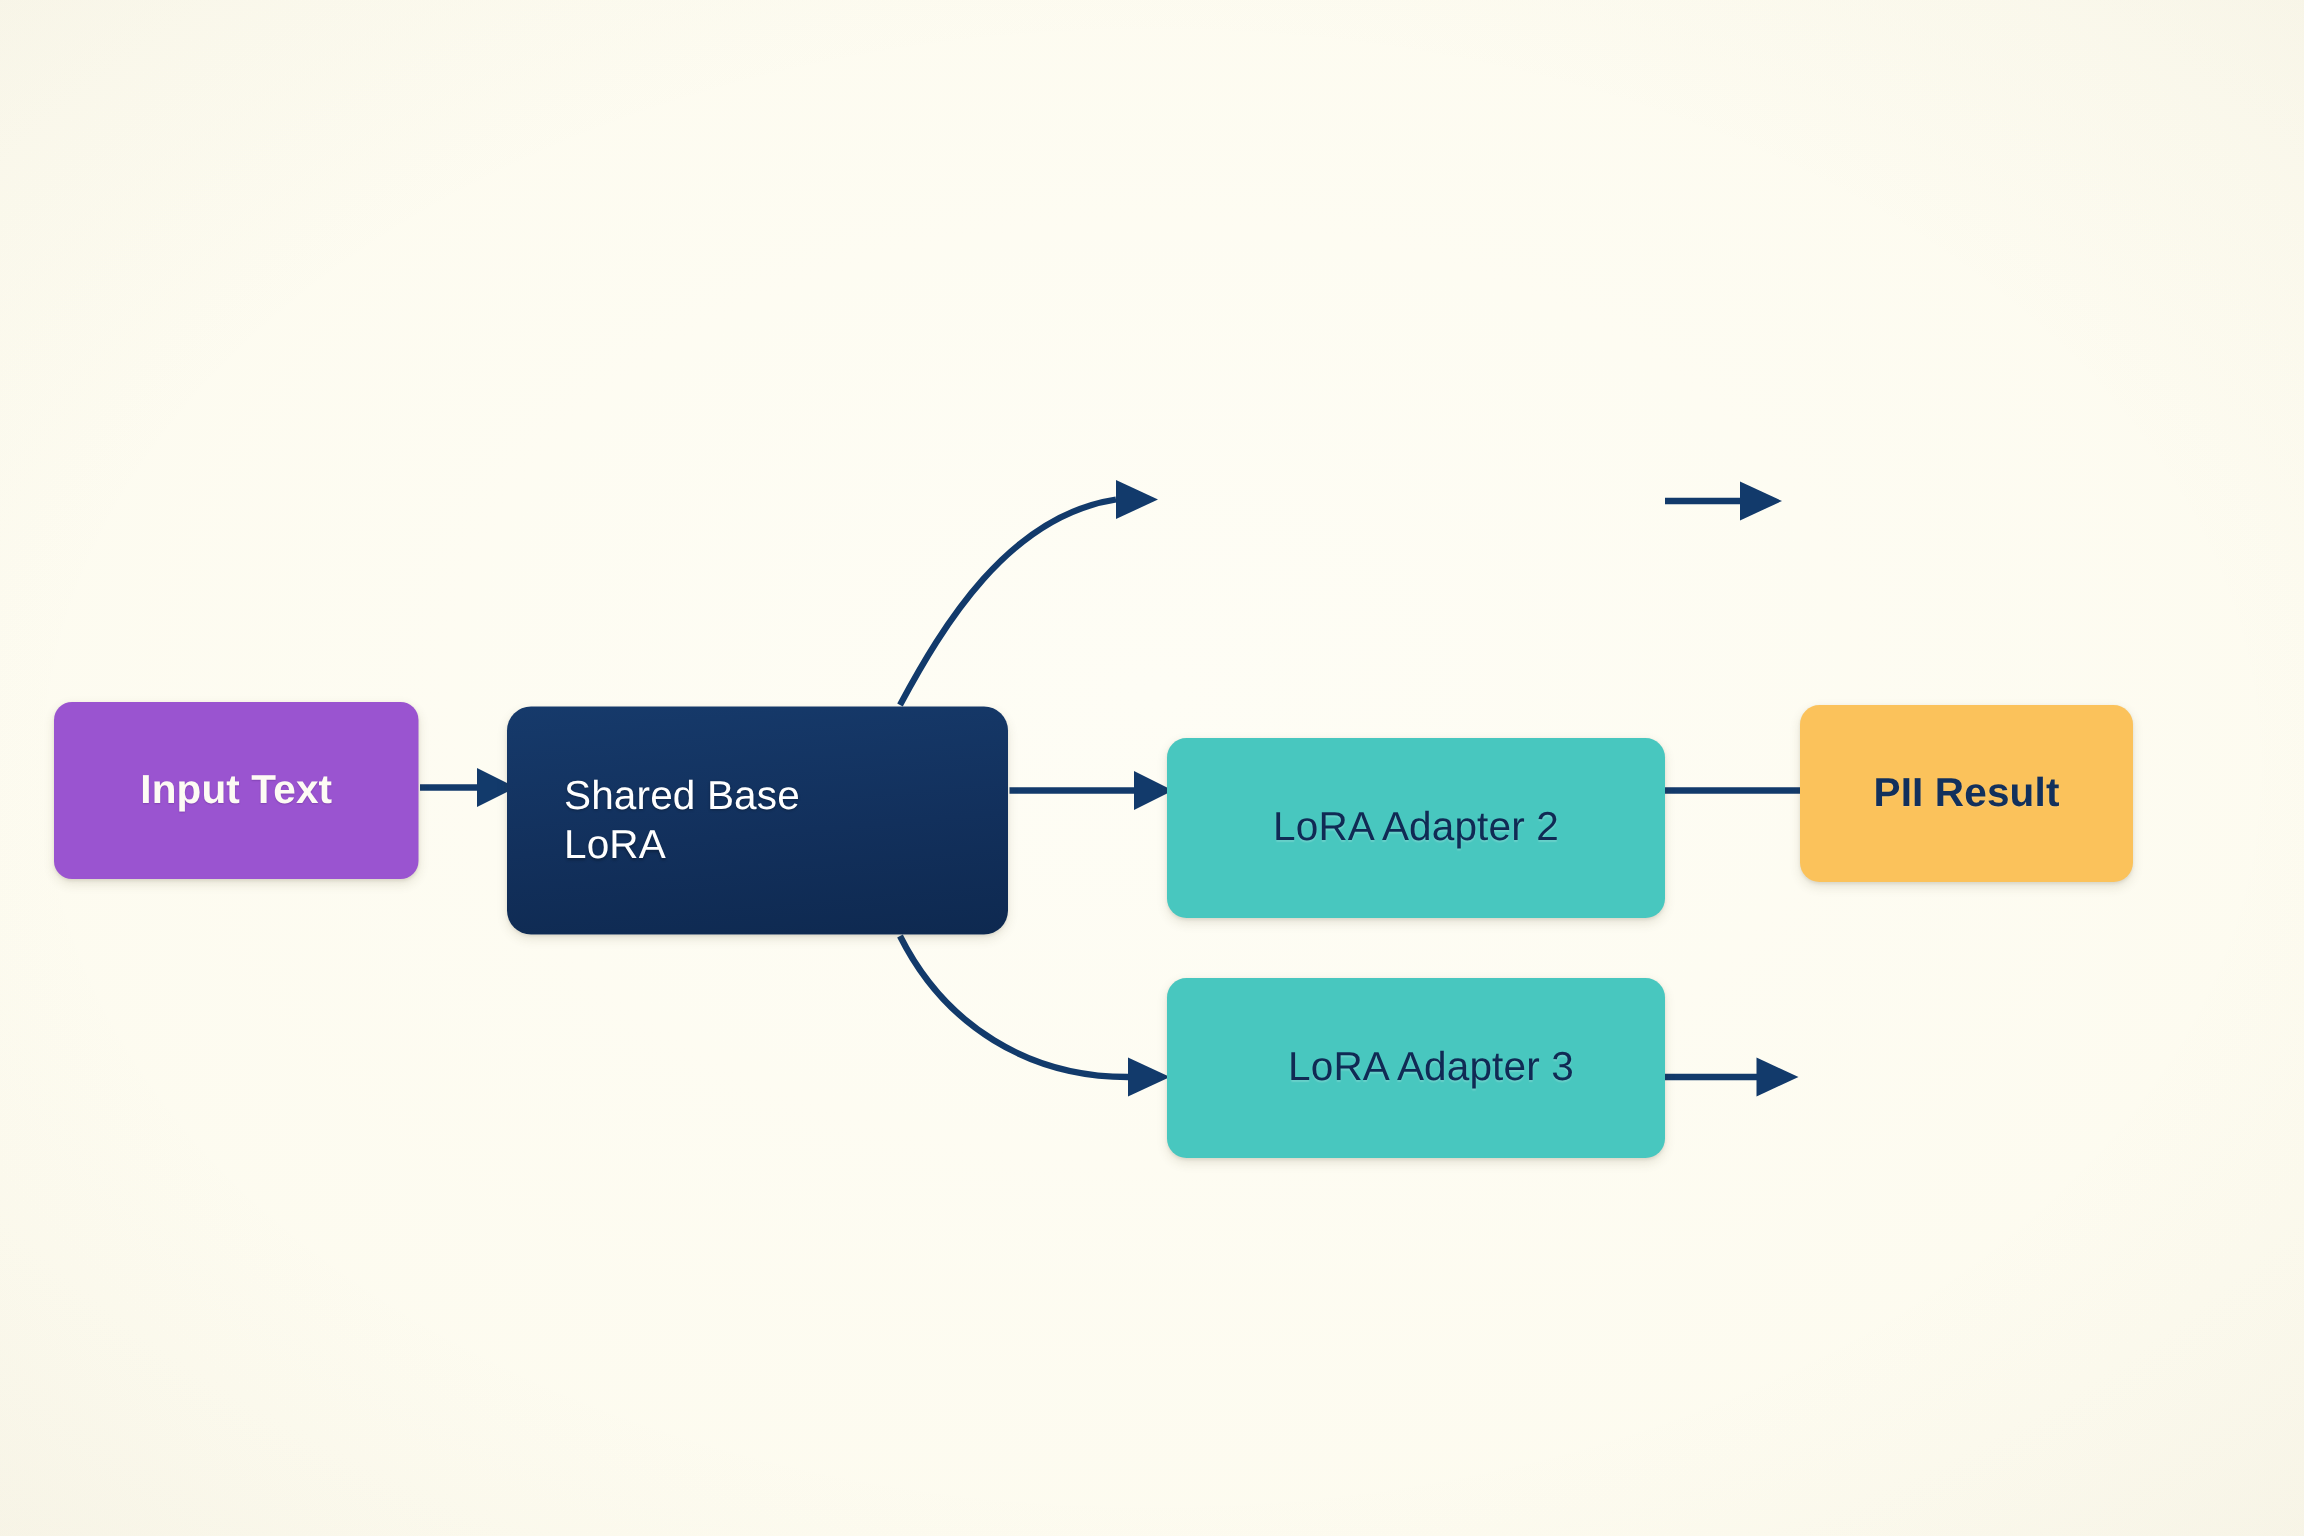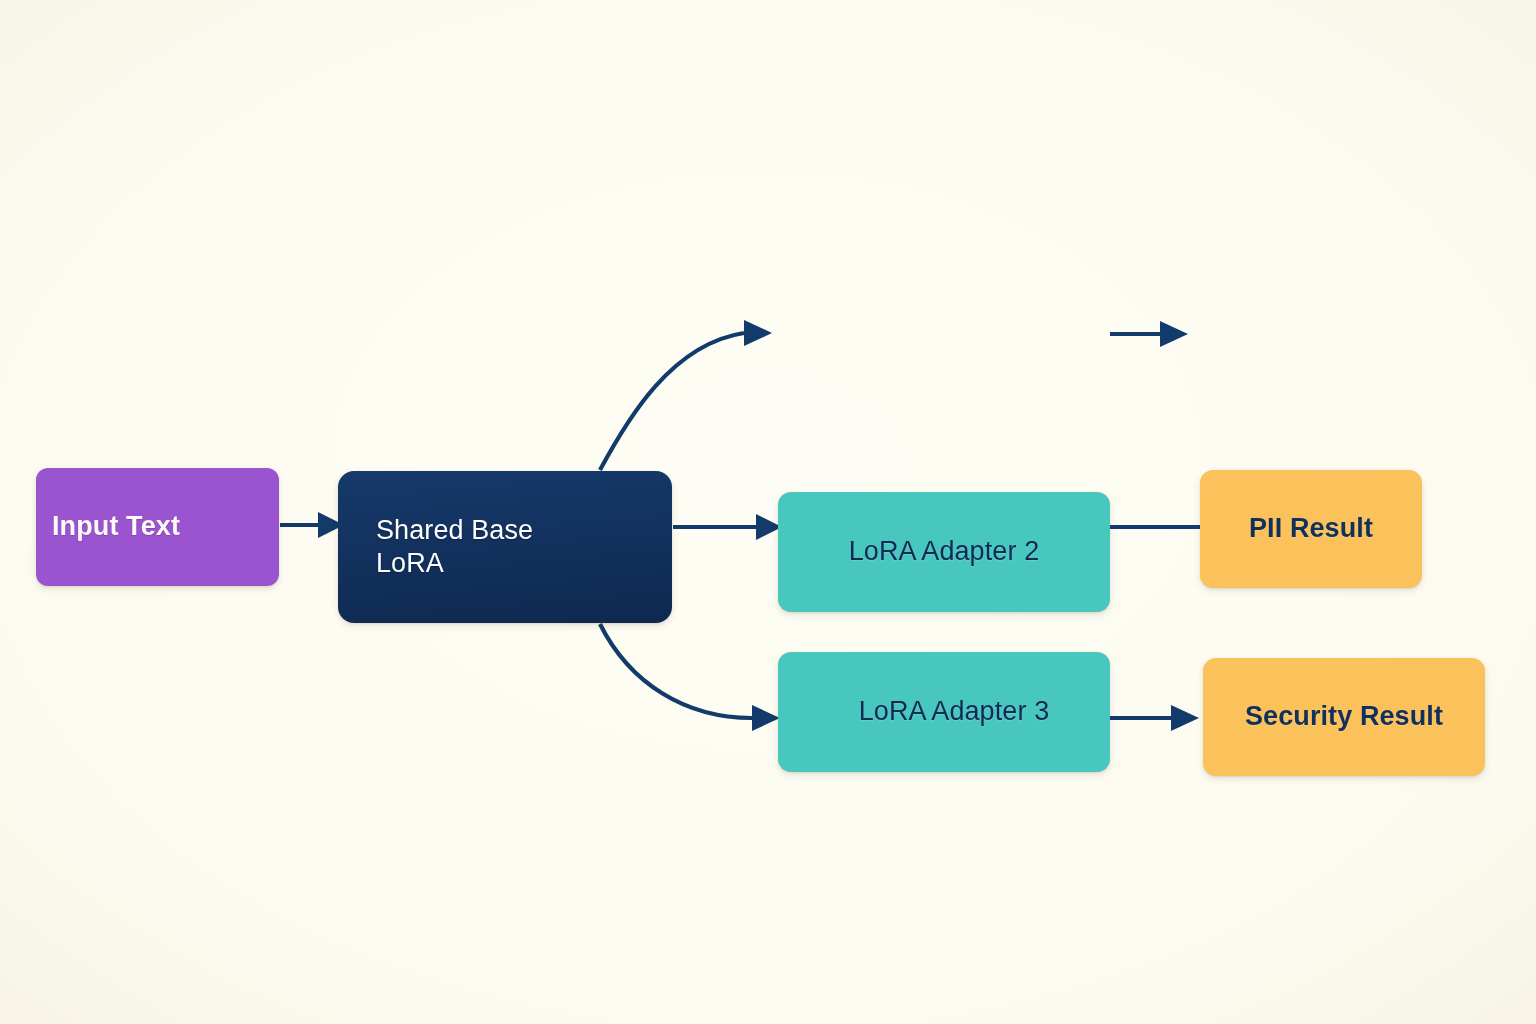--- a/index.html
+++ b/index.html
@@ -54,20 +54,21 @@
     width: 243px;
     height: 118px;
     background: #9a54d0;
     border-radius: 12px;
     justify-content: center;
   }
   .node-input .label {
     color: #fdfbf4;
     font-size: 27px;
     font-weight: 600;
+    text-align: center;
     padding: 0 16px;
     text-shadow: 0 1px 1px rgba(60,20,90,0.25);
   }
 
   
   .node-base {
     left: 338px;
     top: 471px;
     width: 334px;
     height: 152px;
@@ -200,17 +201,14 @@
   <div class="node node-adapter adapter-2">
     <span class="label">LoRA Adapter 2</span>
   </div>
   <div class="node node-adapter adapter-3">
     <span class="label">LoRA Adapter 3</span>
   </div>
 
   <div class="node node-result result-2">
     <span class="label">PII Result</span>
   </div>
-  <div class="node node-result result-3">
-    <span class="label">Security Result</span>
-  </div>
 
 </div>
 
 </body></html>

